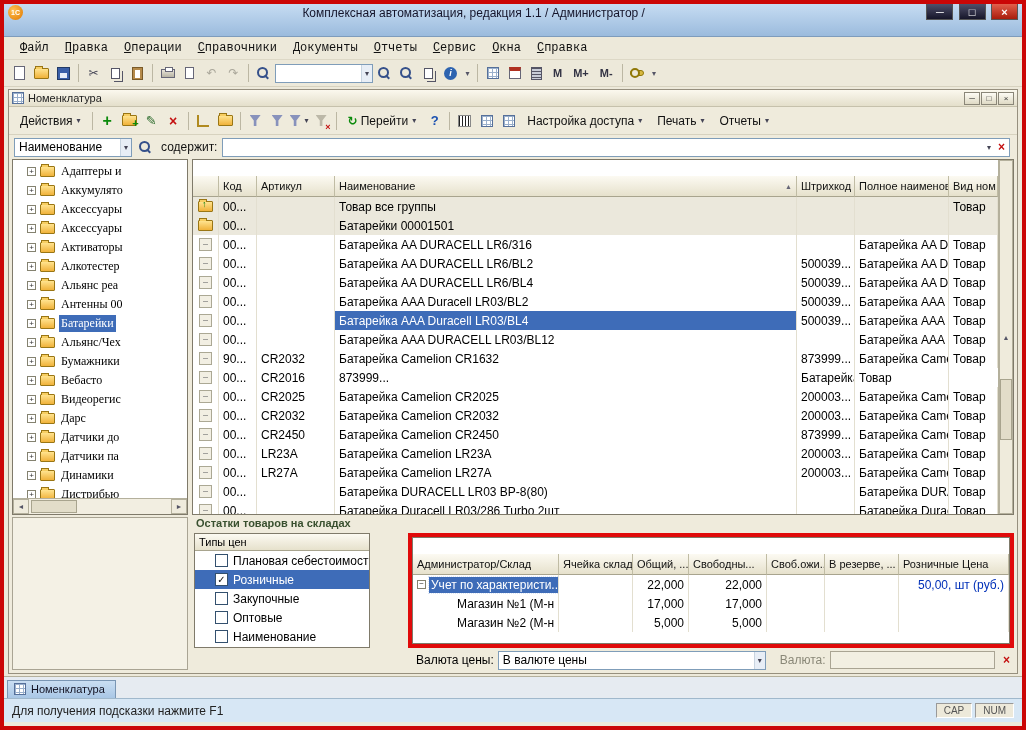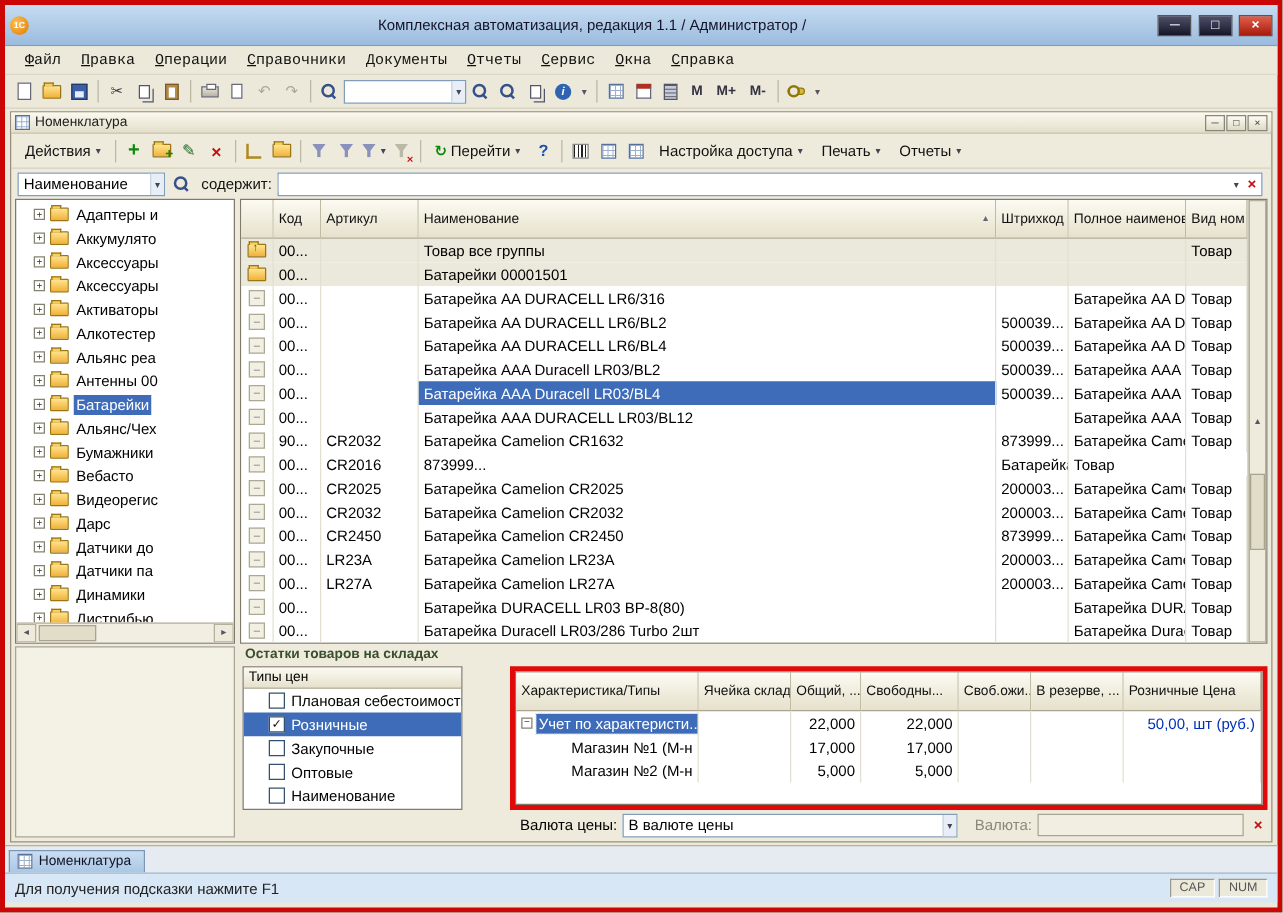--- a/index.html
+++ b/index.html
@@ -1,20 +1,20 @@
 <!DOCTYPE html>
 <html><head>
 <meta charset="utf-8">
 <style>
   * { margin:0; padding:0; box-sizing:border-box; }
   body { font-family:"Liberation Sans","DejaVu Sans",sans-serif; font-size:12px; background:#777; }
   .screen { width:1026px; height:730px; border:4px solid #CB0606; background:#EDE9DA; display:flex; flex-direction:column; position:relative; overflow:hidden; }
 
   
-  .titlebar { height:22px; flex:0 0 auto; background:linear-gradient(#C6DCF2,#9BBBDD); display:flex; align-items:center; padding:16px 4px; border-bottom:1px solid #7E9CBC; }
+  .titlebar { height:22px; flex:0 0 auto; background:linear-gradient(#C6DCF2,#9BBBDD); display:flex; align-items:flex-end; padding:16px 4px; border-bottom:1px solid #7E9CBC; }
   .logo { width:15px; height:15px; border-radius:50%; background:radial-gradient(circle at 35% 35%,#FFC050,#E07800); color:#fff; font-size:7px; font-weight:bold; display:flex; align-items:center; justify-content:center; flex:0 0 auto; }
   .titlebar .title { flex:1; text-align:center; color:#14142A; font-size:12px; white-space:nowrap; overflow:hidden; }
   .wbtn { width:27px; height:17px; display:inline-flex; align-items:center; justify-content:center; color:#fff; font-size:11px; margin-left:2px; border:1px solid #555; }
   .wbtn.mm { background:linear-gradient(#50506A,#16162A); }
   .wbtn.close { background:linear-gradient(#E2604C,#A81C0C); font-weight:bold; }
 
   
   .menubar { height:23px; flex:0 0 auto; display:flex; align-items:center; padding-left:8px; background:#EDE9DA; border-bottom:1px solid #DDD8C6; }
   .menu-item { padding:13px 8px; color:#111; cursor:default;font-family:Liberation Mono, monospace; }
   .toolbar { height:27px; flex:0 0 auto; display:flex; align-items:center; padding:0 5px; gap:1px; border-bottom:1px solid #D7D2BF; }
@@ -78,30 +78,30 @@
   .contains-box { flex:1; display:flex; align-items:center; background:#fff; border:1px solid #7F9DB9; height:19px; margin-right:2px; }
   .dd-btn { font-size:8px; color:#445; padding:0 3px; align-self:stretch; display:flex; align-items:center; }
   .clear-btn { color:#C41010; font-weight:bold; font-size:12px; padding:0 4px; }
 
   
   .mainarea { flex:1 1 auto; display:flex; min-height:0; padding:0 3px; }
   .tree { width:176px; flex:0 0 auto; background:#fff; border:1px solid #7F7A6A; display:flex; flex-direction:column; overflow:hidden; }
   .tree-items { flex:1; overflow:hidden; padding-top:2px; }
   .tree-item { display:flex; align-items:center; gap:4px; height:19px; padding-left:14px; white-space:nowrap; }
   .expander { width:9px; height:9px; flex:0 0 auto; border:1px solid #848270; background:#fff; font-size:8px; line-height:7px; text-align:center; color:#333; }
-  .tree-label { padding:1px 2px; }
+  .tree-label { padding:1px 2px;font-family:Liberation Serif, serif; }
   .tree-label.sel { background:#3E6CB8; color:#fff; }
   .hscroll { height:16px; flex:0 0 auto; border-top:1px solid #B4B09C; background:#F2EEE1; display:flex; }
   .scr-btn { width:16px; height:100%; background:#EFEBDC; border:1px solid #B4B09C; font-size:7px; display:flex; align-items:center; justify-content:center; color:#556; flex:0 0 auto; }
   .hthumb { width:46px; margin:1px 0 1px 2px; background:#E2DDC9; border:1px solid #A8A48E; }
   .splitter { width:4px; flex:0 0 auto; }
   .tablewrap { flex:1; display:flex; border:1px solid #7F7A6A; background:#fff; min-width:0; overflow:hidden; }
   .maintable { flex:1; min-width:0; overflow:hidden; }
   .thead, .trow { display:grid; grid-template-columns:26px 38px 78px 462px 58px 94px 1fr; }
-  .th { background:linear-gradient(#FCFAF2,#E6E1CC); border-right:1px solid #C0BCA4; border-bottom:1px solid #A8A48E; padding:3px 4px; font-size:11px; color:#111; white-space:nowrap; overflow:hidden; display:flex; align-items:center; height:31px; }
+  .th { background:linear-gradient(#FCFAF2,#E6E1CC); border-right:1px solid #C0BCA4; border-bottom:1px solid #A8A48E; padding:3px 4px; font-size:11px; color:#111; white-space:nowrap; overflow:hidden; display:flex; align-items:center; height:21px;margin-top:16px; }
   .sorticon { margin-left:auto; font-size:7px; color:#667; }
   .trow { height:19px; background:#fff; }
   .trow.group { background:#EBE8DC; }
   .td { padding:2px 4px; border-right:1px solid #E3DFD0; white-space:nowrap; overflow:hidden; font-size:12px; color:#000; display:flex; align-items:center; }
   .td.num { justify-content:flex-start; }
   .icel { justify-content:center; padding:2px 1px; }
   .selcell { background:#3E6CB8; color:#fff; }
   .elem-ico { width:13px; height:13px; background:#F2EFE3; border:1px solid #ABA894; color:#777; font-size:9px; line-height:11px; text-align:center; }
   .vscroll { width:15px; flex:0 0 auto; background:#F2EEE1; border-left:1px solid #B4B09C; display:flex; flex-direction:column; position:relative; }
   .vthumb { position:absolute; left:1px; right:1px; top:62%; height:17%; background:#E2DDC9; border:1px solid #A8A48E; }
@@ -679,21 +679,21 @@
                 </div>
                 <div class="price-item">
                   <span class="checkbox"></span>
                   <span class="price-label">Наименование</span>
                 </div>
               </div>
           </div>
           <div class="red-annot">
             <div class="stocktable">
               <div class="sheadrow" id="stock-head">
-                  <div class="th">Характеристика/Типы</div>
+                  <div class="th">Администратор/Склад</div>
                   <div class="th">Ячейка склада</div>
                   <div class="th">Общий, ...</div>
                   <div class="th">Свободны...</div>
                   <div class="th">Своб.ожи...</div>
                   <div class="th">В резерве, ...</div>
                   <div class="th">Розничные Цена</div>
                 </div>
               <div id="stock-body">
                   <div class="srow">
                     <div class="td namecell lvl0">

